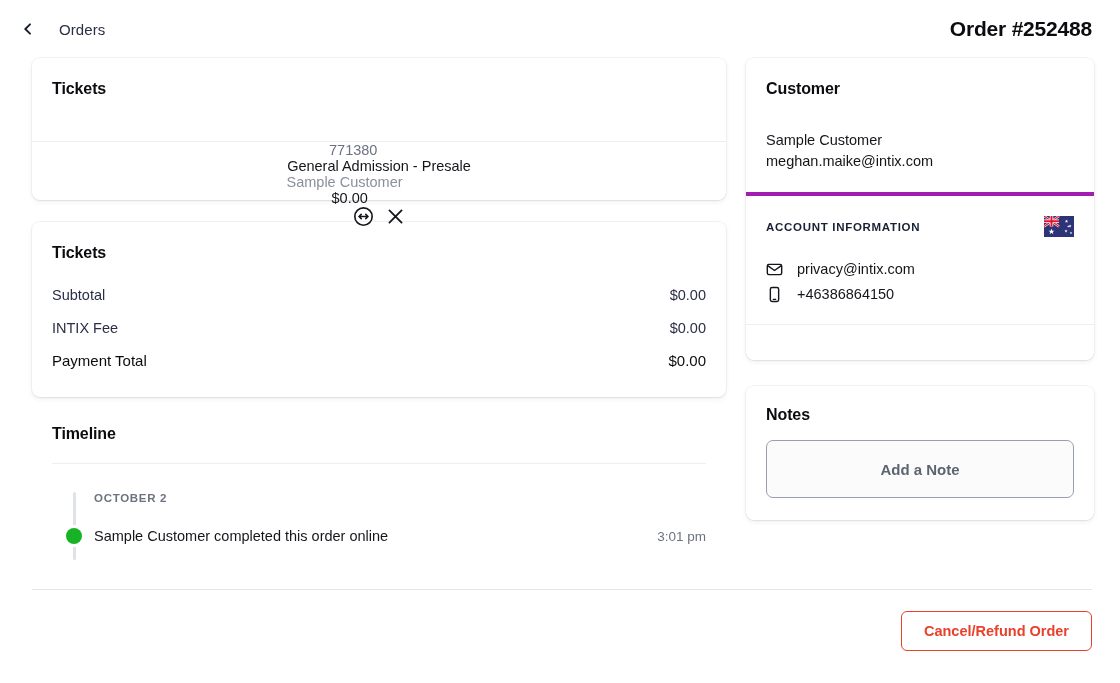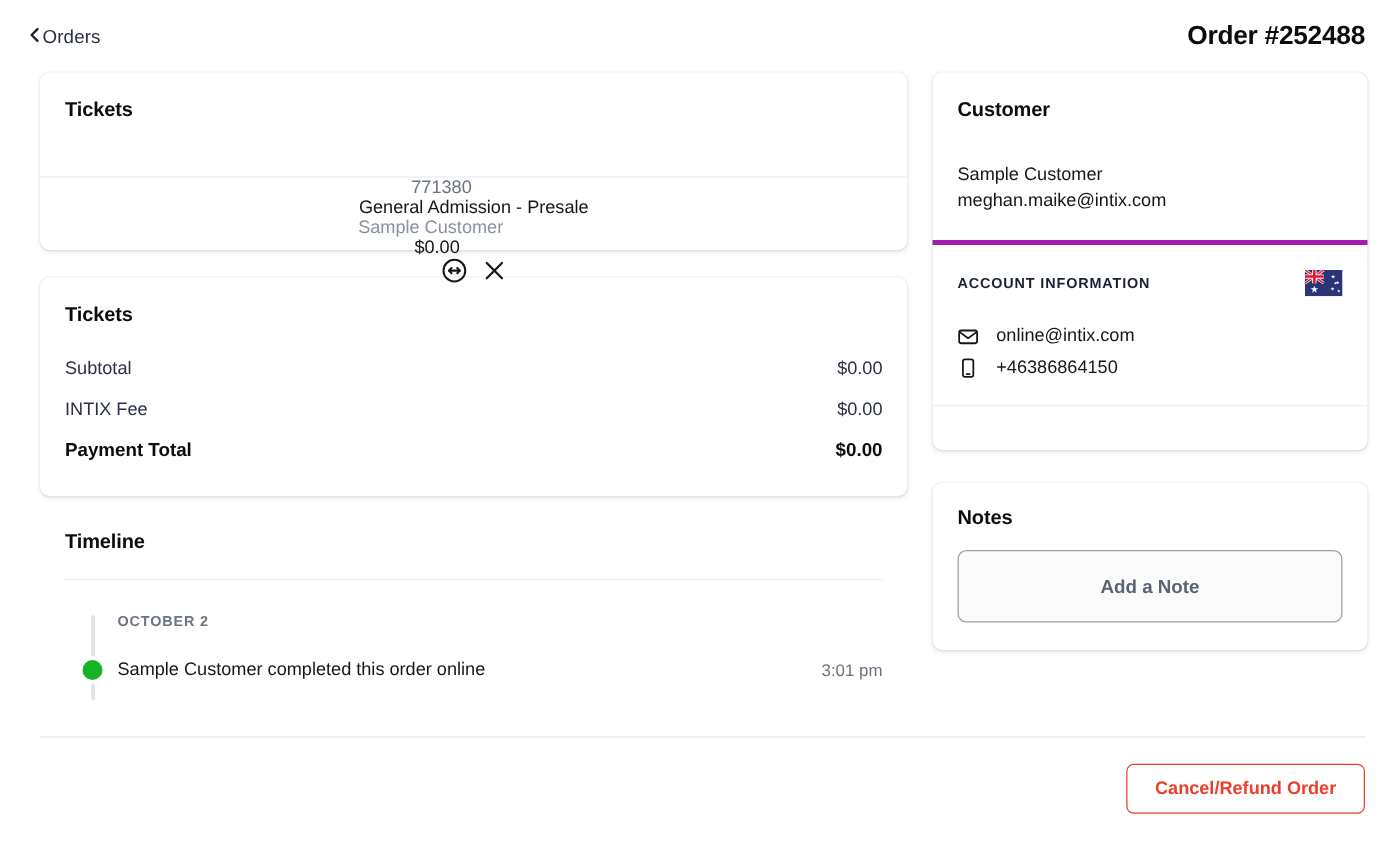--- a/index.html
+++ b/index.html
@@ -27,21 +27,21 @@
     width: 1120px;
     height: 58px;
     display: flex;
     align-items: center;
     justify-content: space-between;
     padding: 0 28px 0 22px;
   }
   .back-link {
     display: flex;
     align-items: flex-start;
-    gap: 0;
+    gap: 25px;
     cursor: pointer;
     color: #1a1f36;
   }
   .chev {
     display: block;
     width: 12px; height: 12px;
   }
   .back-label {
     font-size: 15px;
     color: #2a2f45;
@@ -110,21 +110,21 @@
   }
   .payment-card .card-title { margin-bottom: 16px; }
   .pay-row {
     display: flex;
     justify-content: space-between;
     align-items: center;
     height: 33px;
     font-size: 14.5px;
     color: #2a2f45;
   }
-  .pay-row.total { font-weight: bold; color: #0b0c0f; font-size: 15px; }
+  .pay-row.total { font-weight: normal; color: #0b0c0f; font-size: 15px; }
 
   
   .timeline-block { padding: 0 20px; }
   .timeline-head {
     padding-bottom: 20px;
     border-bottom: 1px solid #eceef1;
   }
   .timeline-body {
     position: relative;
     padding-top: 28px;
@@ -364,21 +364,21 @@
           </span>
         </div>
 
         <div class="contact-row">
           <span class="contact-ico">
             <svg viewBox="0 0 18 18" width="17" height="17" aria-hidden="true">
               <rect x="1.4" y="3.6" width="15.2" height="10.8" rx="1.6" fill="none" stroke="#14161a" stroke-width="1.5"></rect>
               <path d="M2.2 5.2L9 10.1l6.8-4.9" fill="none" stroke="#14161a" stroke-width="1.5" stroke-linecap="round" stroke-linejoin="round"></path>
             </svg>
           </span>
-          <span class="contact-val">online@intix.com</span>
+          <span class="contact-val">privacy@intix.com</span>
         </div>
 
         <div class="contact-row">
           <span class="contact-ico">
             <svg viewBox="0 0 18 18" width="17" height="17" aria-hidden="true">
               <rect x="4.6" y="1.6" width="8.8" height="14.8" rx="1.8" fill="none" stroke="#14161a" stroke-width="1.5"></rect>
               <path d="M7.7 14.1h2.6" stroke="#14161a" stroke-width="1.4" stroke-linecap="round"></path>
             </svg>
           </span>
           <span class="contact-val">+46386864150</span>

